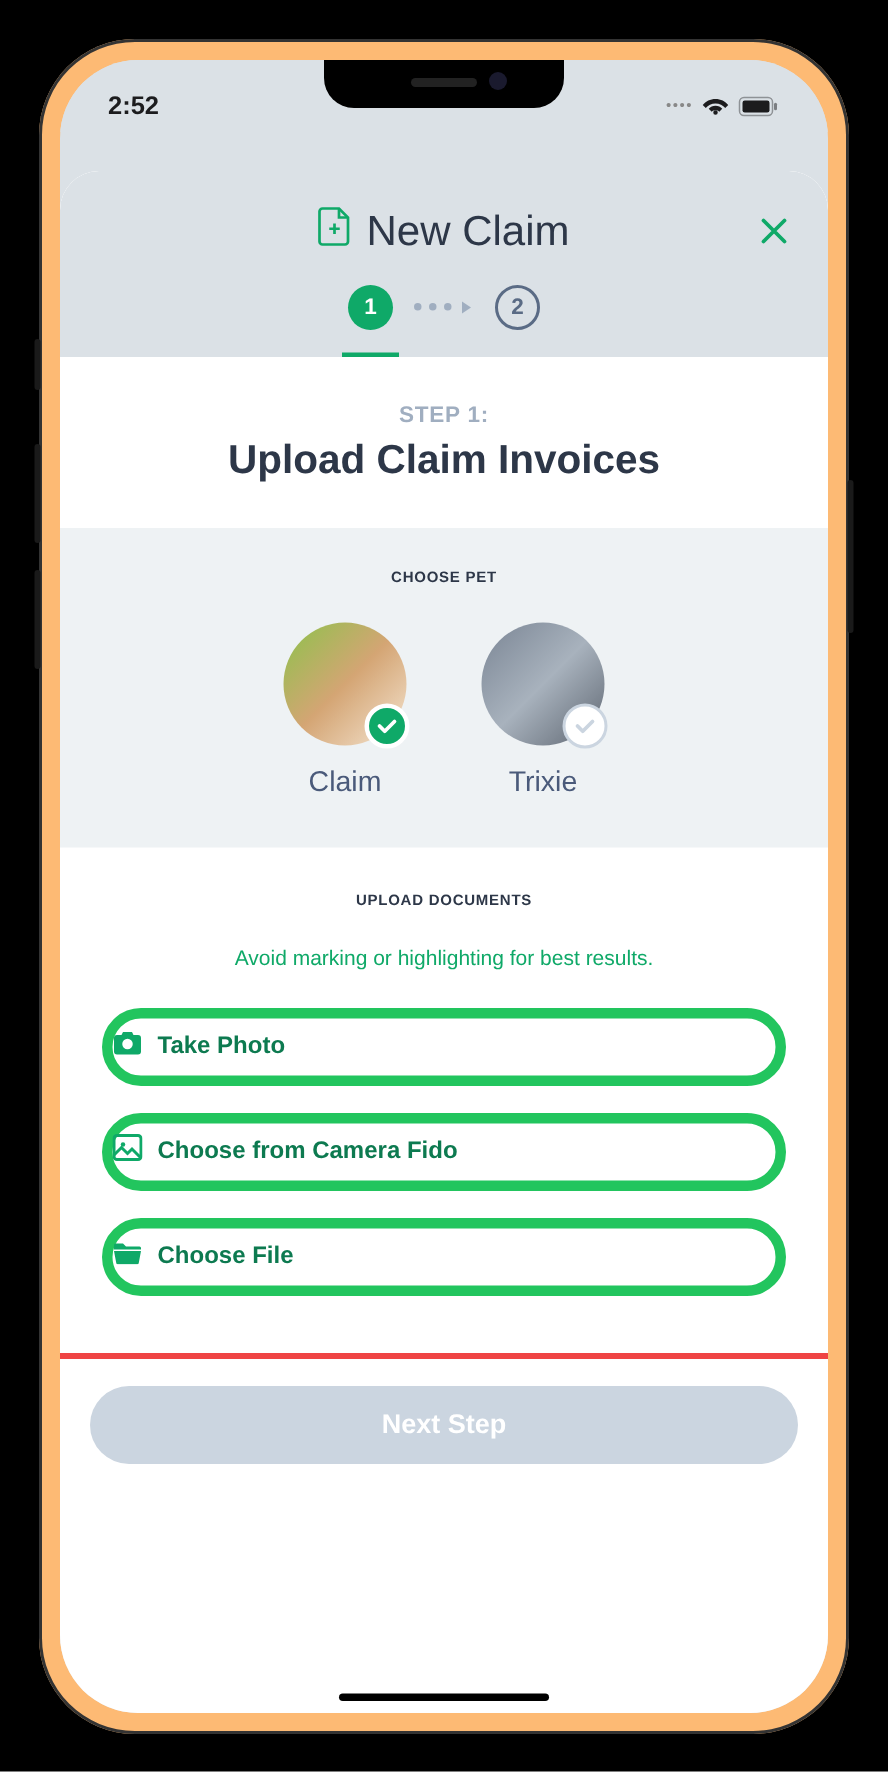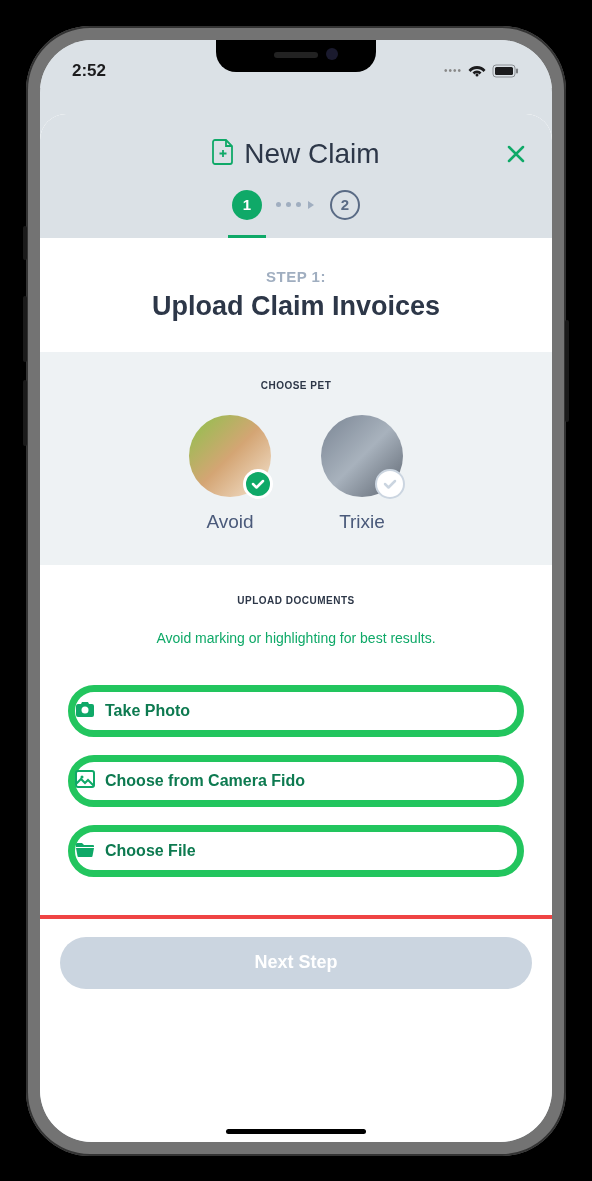--- a/index.html
+++ b/index.html
@@ -8,21 +8,21 @@
   font-family: -apple-system, BlinkMacSystemFont, 'Segoe UI', sans-serif;
   width: 592px;
   height: 1181px;
   display: flex;
   align-items: center;
   justify-content: center;
 }
 .phone-frame {
   width: 540px;
   height: 1130px;
-  background: #737373;
+  background: #fdba74;
   border-radius: 64px;
   padding: 14px;
   position: relative;
   box-shadow: inset 0 0 0 2px #333;
 }
 .phone-screen {
   width: 100%;
   height: 100%;
   background: #dbe1e6;
   border-radius: 52px;
@@ -234,21 +234,21 @@
   font-size: 16px;
   color: #4a5a7a;
   line-height: 1.5;
   margin-bottom: 16px;
 }
 .upload-desc b { font-weight: 700; }
 .upload-hint {
   text-align: center;
   font-size: 14px;
   color: #0fa968;
-  margin-bottom: 39px;
+  margin-bottom: 26px;
 }
 .upload-btn {
   width: 100%;
   height: 52px;
   border: 7px solid #22c55e;
   background: #fff;
   border-radius: 26px;
   display: flex;
   align-items: center;
   justify-content: flex-start;
@@ -359,21 +359,21 @@
           <div class="section-label">CHOOSE PET</div>
           <div class="pets">
             <div class="pet">
               <div class="pet-avatar dog">
                 <div class="pet-check checked">
                   <svg width="14" height="14" viewBox="0 0 14 14">
                       <path d="M2 7l3.5 3.5L12 4" stroke="#fff" stroke-width="2.5" fill="none" stroke-linecap="round" stroke-linejoin="round"></path>
                     </svg>
                 </div>
               </div>
-              <div class="pet-name">Avoid</div>
+              <div class="pet-name">Claim</div>
             </div>
             <div class="pet">
               <div class="pet-avatar cat">
                 <div class="pet-check unchecked">
                   <svg width="14" height="14" viewBox="0 0 14 14">
                       <path d="M2 7l3.5 3.5L12 4" stroke="#cbd5e0" stroke-width="2.5" fill="none" stroke-linecap="round" stroke-linejoin="round"></path>
                     </svg>
                 </div>
               </div>
               <div class="pet-name">Trixie</div>

